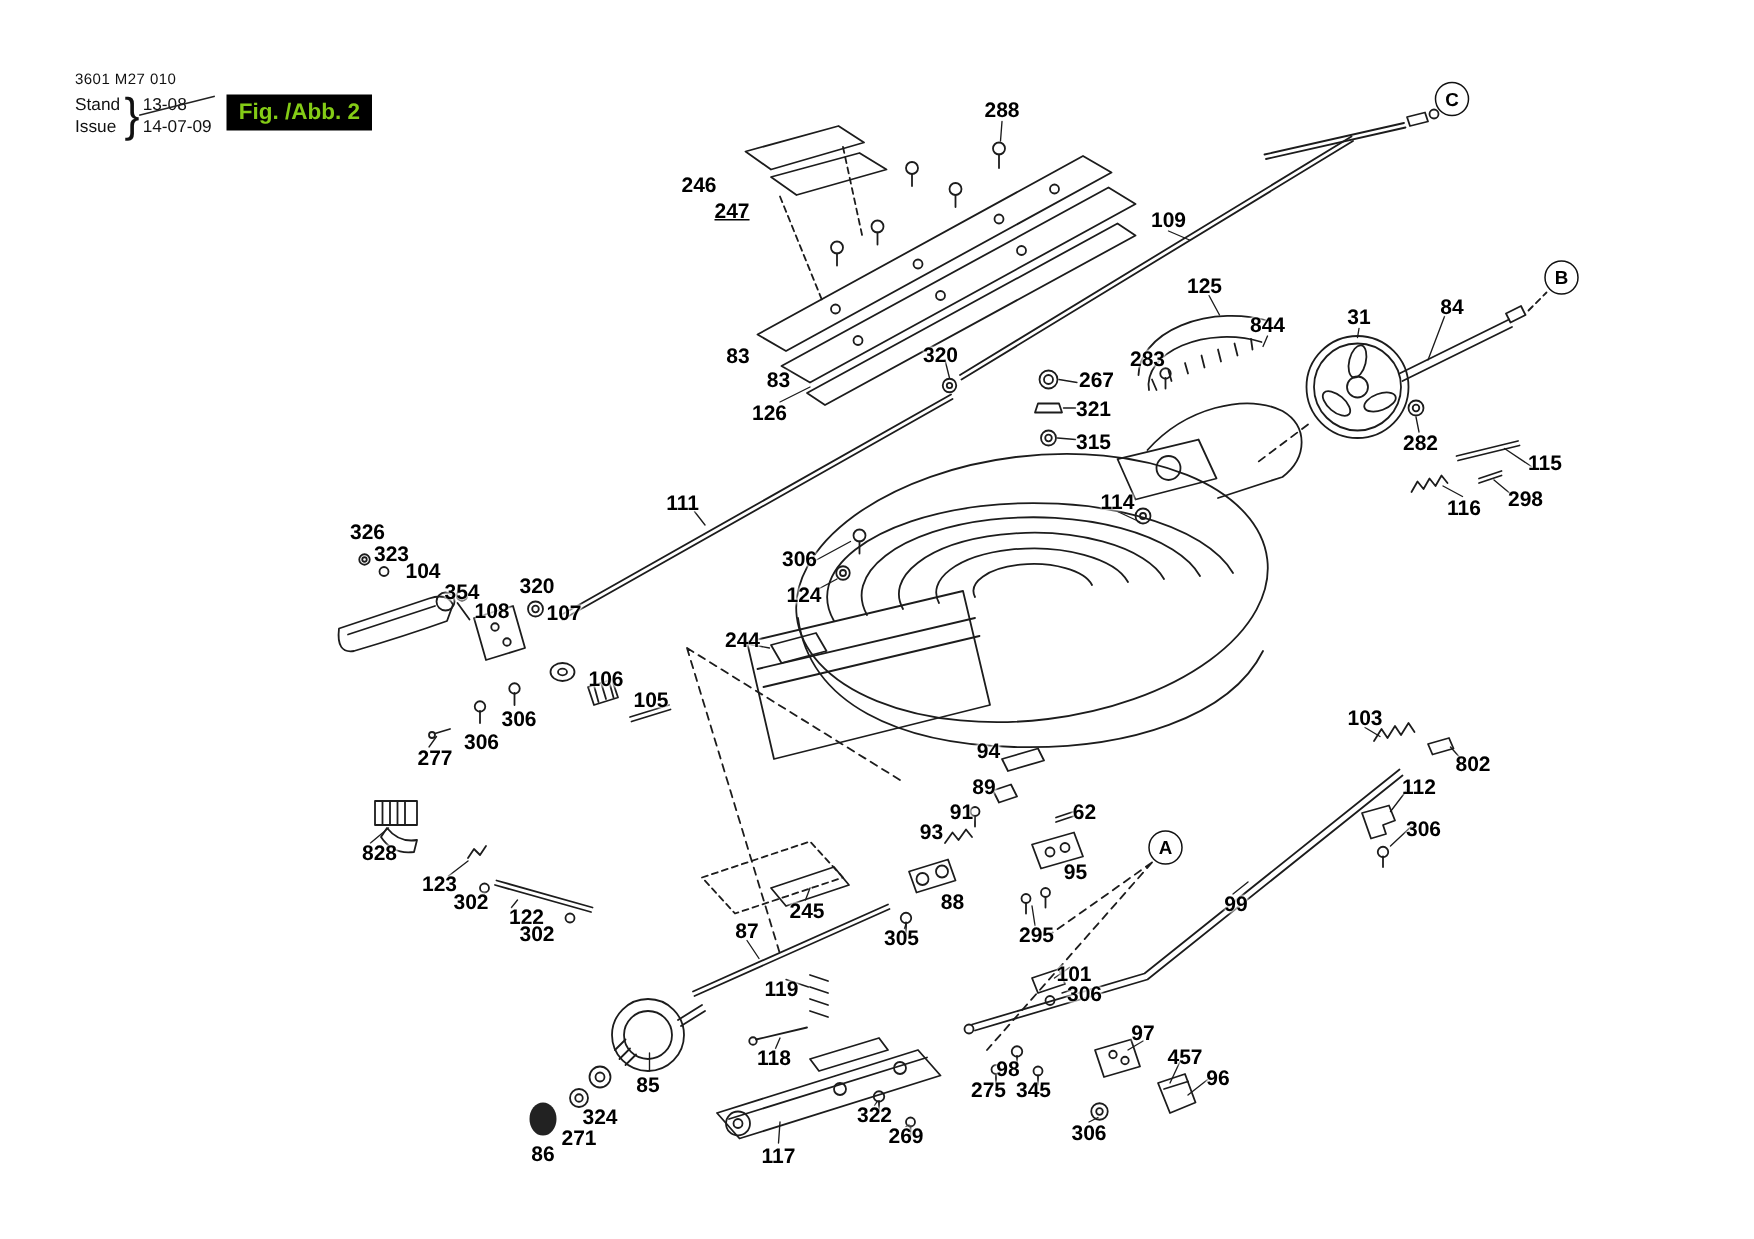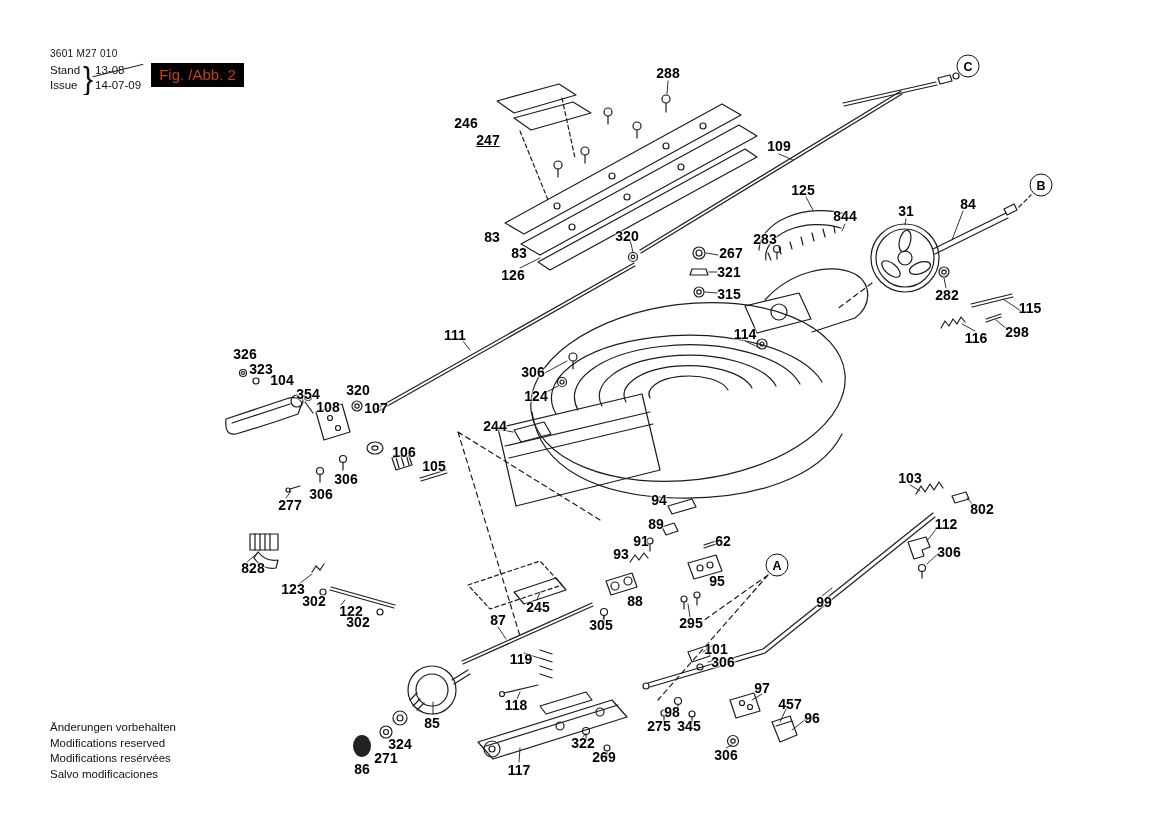--- a/index.html
+++ b/index.html
@@ -13,22 +13,22 @@
   svg{position:absolute;left:0;top:0;}
   
   .titleblock{position:absolute;left:50px;top:48px;color:#111;}
   .pn{font-size:10px;letter-spacing:.3px;margin-bottom:4px;}
   .rev-row{display:flex;align-items:center;}
   .rev-labels,.rev-values{display:flex;flex-direction:column;font-size:11.5px;line-height:15px;}
   .brace{font-size:30px;font-weight:300;line-height:28px;margin:0 2px 0 3px;transform:scaleY(1.05);}
   .struck{position:relative;}
   .struck::after{content:"";position:absolute;left:-3px;right:-3px;top:48%;border-top:1.2px solid #222;transform:rotate(-14deg);}
   .figbox{
-    margin-left:10px;background:#000;color:#c2410c;
-    font-weight:400;font-size:15px;padding:3px 8px 4px 8px;
+    margin-left:10px;background:#000;color:#84cc16;
+    font-weight:700;font-size:15px;padding:3px 8px 4px 8px;
     align-self:flex-start;
   }
   
   .footer{position:absolute;left:50px;top:720px;font-size:11.5px;line-height:15.5px;color:#111;}
   
   #labels-layer{position:absolute;left:0;top:0;width:100%;height:100%;pointer-events:none;}
   .part-label{
     position:absolute;transform:translate(-50%,-50%);
     font-weight:700;font-size:14px;color:#000;white-space:nowrap;
     text-shadow:0 0 3px #fff,0 0 3px #fff,0 0 2px #fff;
@@ -342,20 +342,14 @@
       </div>
       <div class="brace">}</div>
       <div class="rev-values">
         <span class="struck">13-08</span>
         <span>14-07-09</span>
       </div>
       <div class="figbox">Fig. /Abb. 2</div>
     </div>
   </div>
 
-  <div class="footer">
-    <div>Änderungen vorbehalten</div>
-    <div>Modifications reserved</div>
-    <div>Modifications resérvées</div>
-    <div>Salvo modificaciones</div>
-  </div>
 
 </div>
 
 </body></html>

